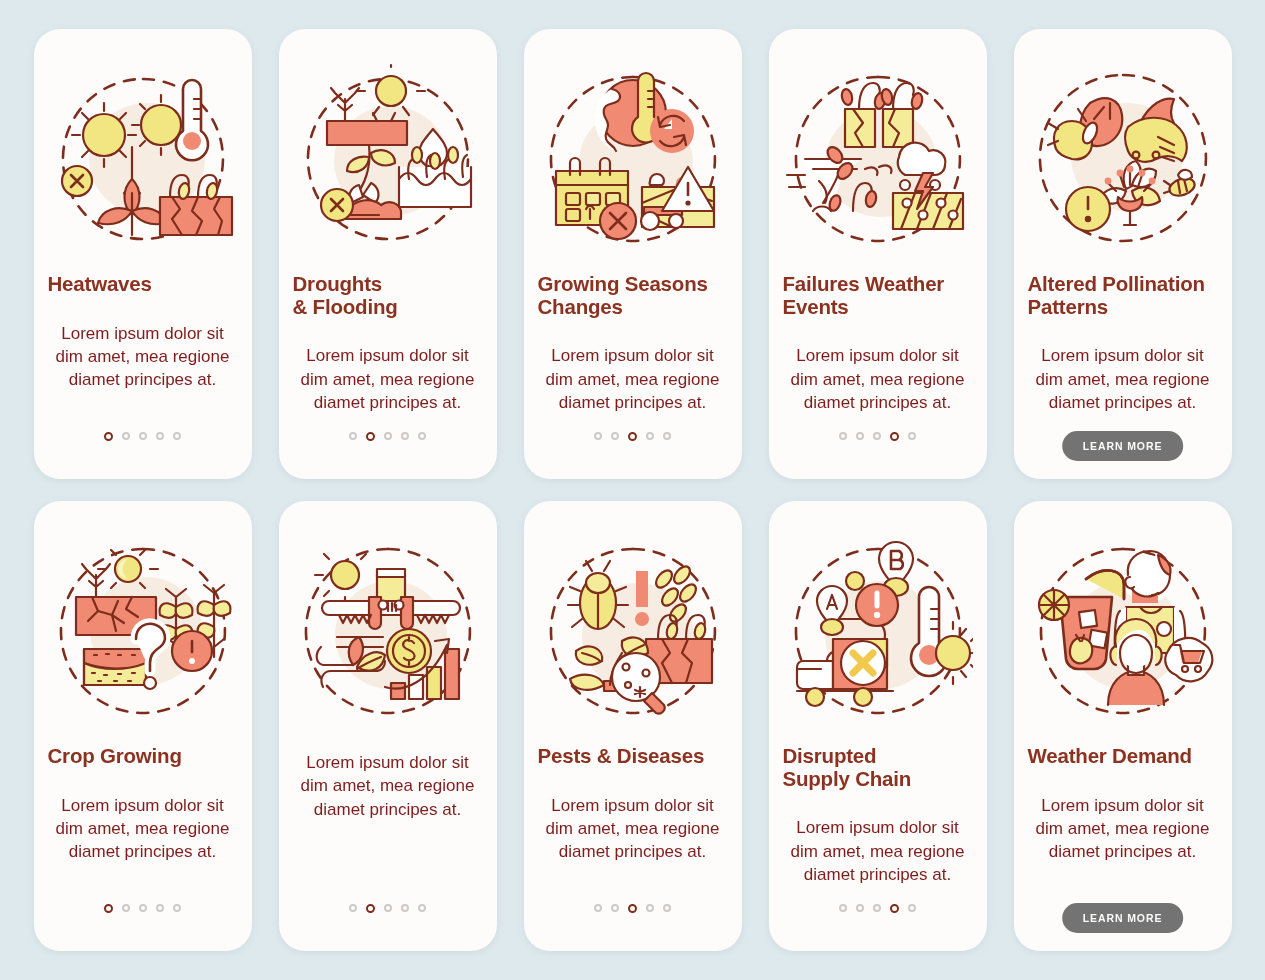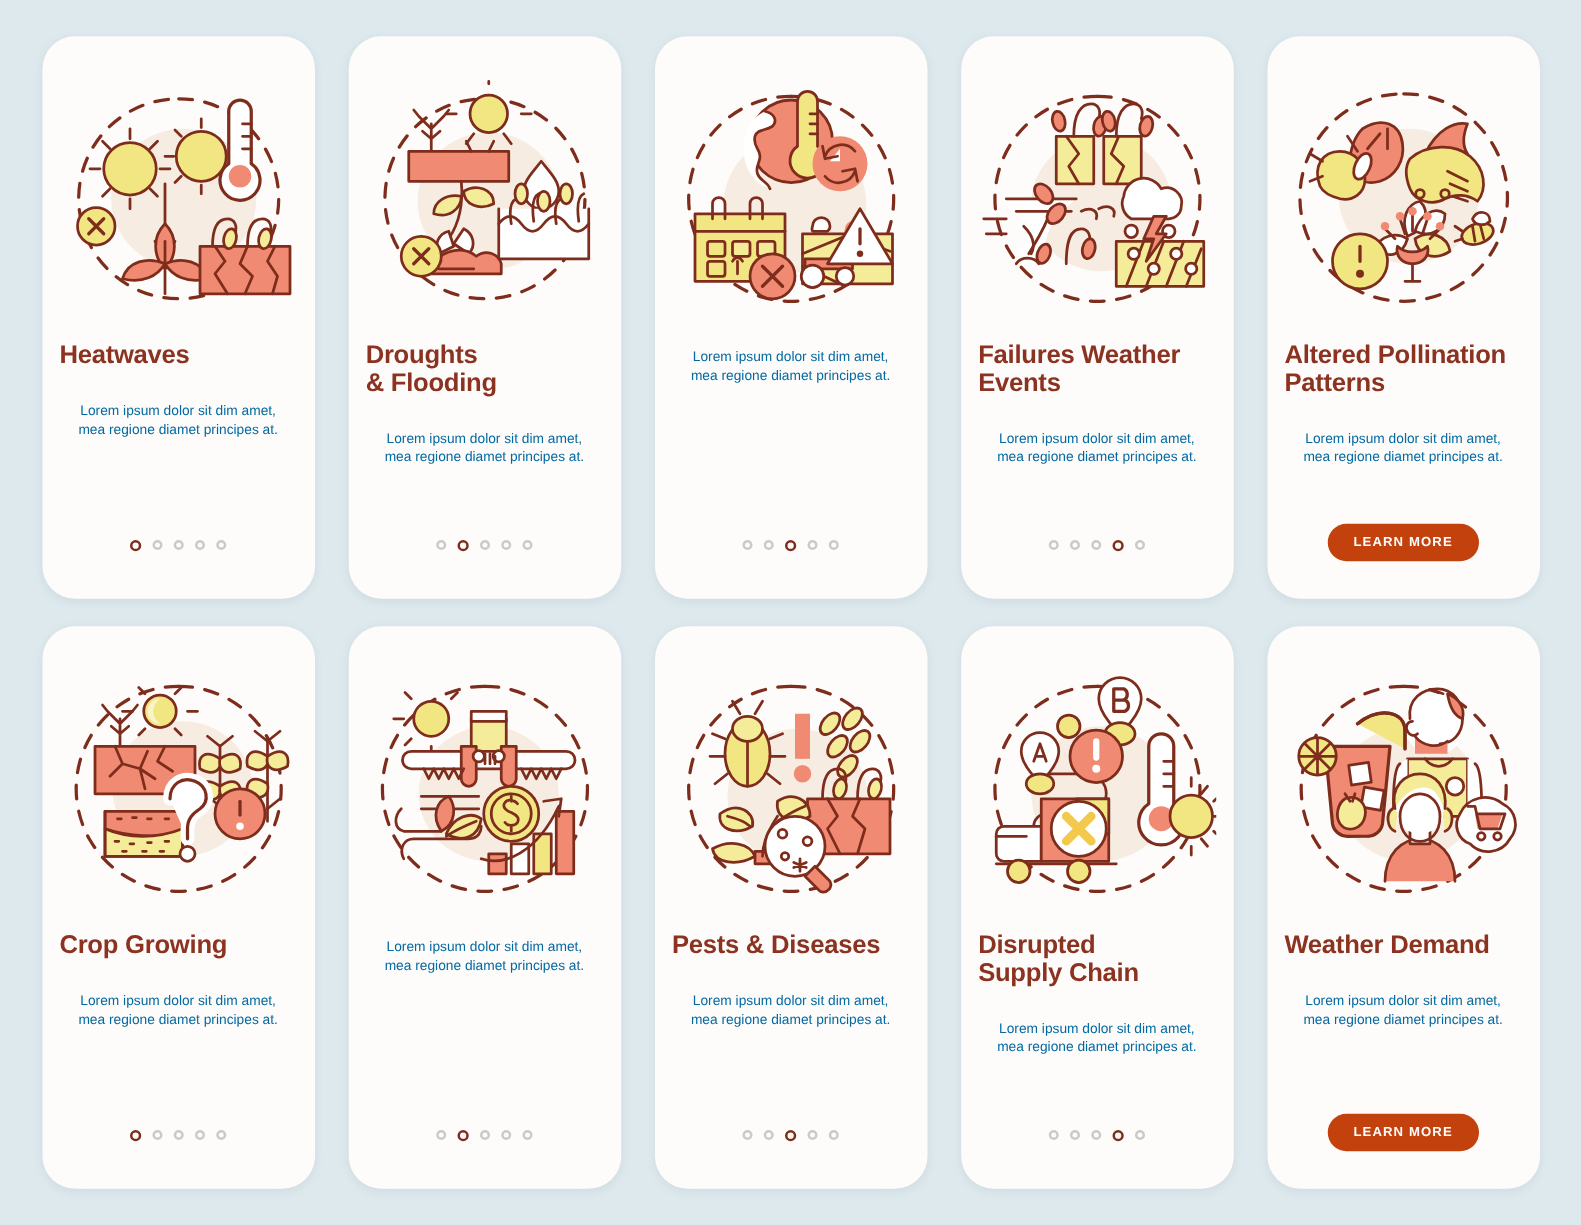--- a/index.html
+++ b/index.html
@@ -52,23 +52,23 @@
     font-size: 20.5px;
     font-weight: bold;
     line-height: 1.1;
     color: #8c3220;
     letter-spacing: -0.2px;
   }
   .card-desc {
     margin-top: 26px;
     width: 176px;
     text-align: center;
-    font-size: 11px;
+    font-size: 17px;
     line-height: 1.38;
-    color: #0369a1;
+    color: #7f1d1d;
   }
   .dots {
     position: absolute;
     bottom: 38px;
     left: 0; right: 0;
     display: flex;
     justify-content: center;
     gap: 9px;
   }
   .dot {
@@ -77,24 +77,24 @@
     border: 2px solid #cdc9c6;
     background: transparent;
   }
   .dot.active {
     border-color: #7e2d1c;
     border-width: 2.5px;
     width: 9px; height: 9px;
   }
   .learn-btn {
     position: absolute;
-    bottom: 30px;
+    bottom: 18px;
     left: 50%;
     transform: translateX(-50%);
-    background: #c2410c;
+    background: #737373;
     color: #fdfcfb;
     border: none;
     border-radius: 18px;
     padding: 9px 21px;
     font-size: 10.5px;
     font-weight: bold;
     letter-spacing: 0.9px;
     font-family: "Liberation Sans", sans-serif;
     cursor: pointer;
     white-space: nowrap;
@@ -297,20 +297,24 @@
           <circle class="white" cx="112" cy="158" r="9"></circle>
             <circle class="ln2" cx="112" cy="158" r="9" fill="none"></circle>
           <circle class="white" cx="138" cy="158" r="7"></circle>
             <circle class="ln2" cx="138" cy="158" r="7" fill="none"></circle>
 
           <path class="white" d="M150 104 l26 44 h-52 z"></path>
           <path class="ln2" d="M150 104 l26 44 h-52 z"></path>
           <path class="ln" d="M150 120 l0 12"></path>
           <circle cx="150" cy="140" r="2.6" fill="#7e2d1c"></circle>
         </svg>
+      </div>
+      <div class="card-title">
+        <span>Growing Seasons</span><br>
+        <span>Changes</span>
       </div>
       <div class="card-desc">Lorem ipsum dolor sit dim amet, mea regione diamet principes at.</div>
       <div class="dots">
         <span class="dot"></span>
         <span class="dot"></span>
         <span class="dot active"></span>
         <span class="dot"></span>
         <span class="dot"></span>
       </div>
     </div>

